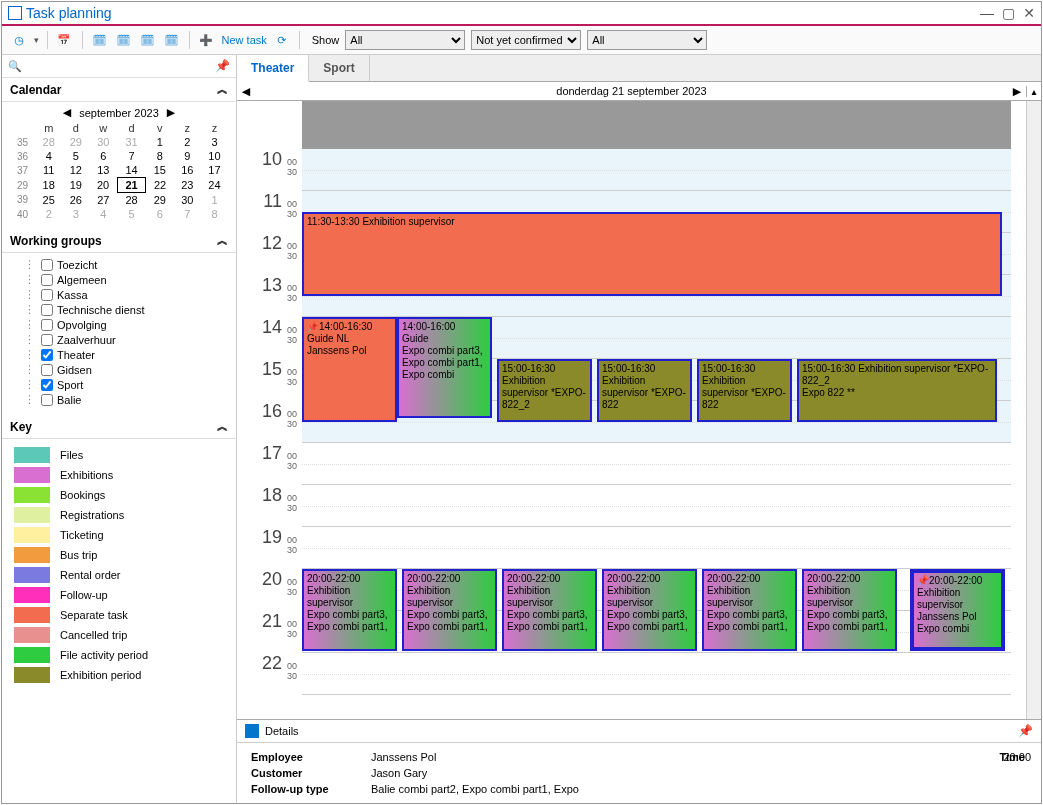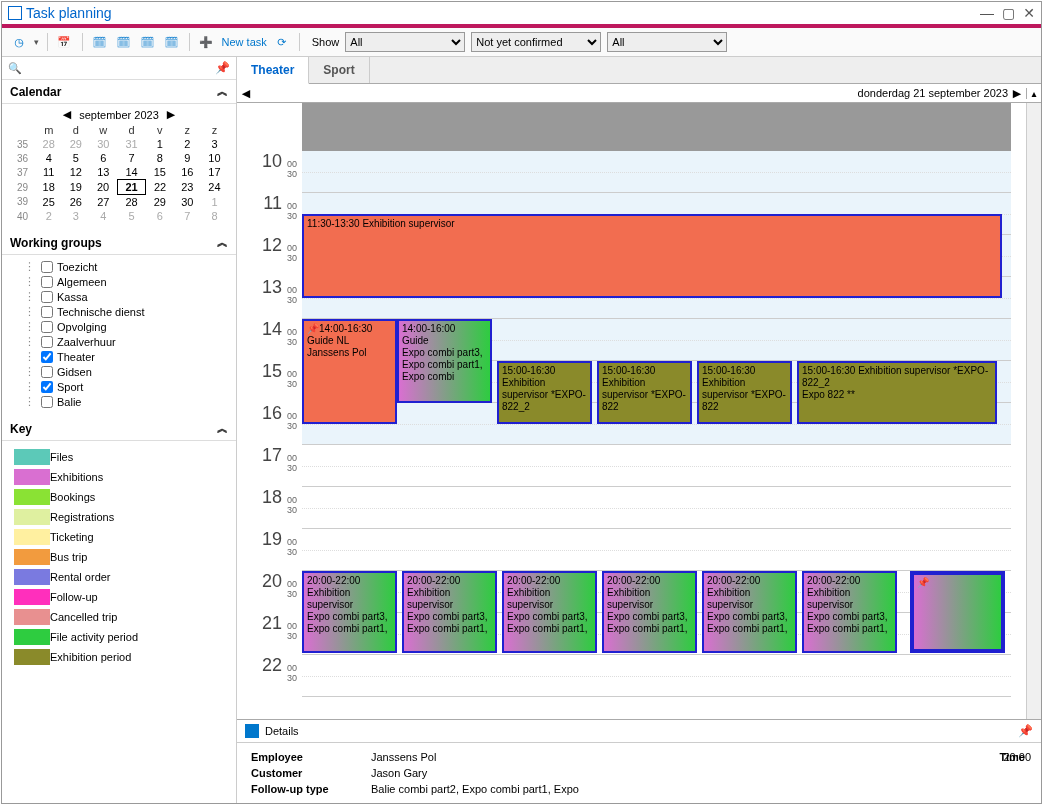--- a/index.html
+++ b/index.html
@@ -1,18 +1,18 @@
 <!DOCTYPE html>
 <html><head>
 <meta charset="utf-8">
 <style>
   * { box-sizing: border-box; margin: 0; padding: 0; }
   body { font-family: Arial, Helvetica, sans-serif; font-size: 11px; color: #000; background: #fff; width: 1043px; height: 805px; overflow: hidden; }
   .window { border: 1px solid #999; width: 1041px; height: 803px; margin: 1px; display: flex; flex-direction: column; }
-  .titlebar { display: flex; align-items: center; padding: 3px 6px; border-bottom: 4px solid #be185d; justify-content: space-between; }
+  .titlebar { display: flex; align-items: center; padding: 3px 6px; border-bottom: 2px solid #be185d; justify-content: space-between; }
   .titlebar .title { color: #0066cc; font-size: 14px; margin-left: 4px; flex: 1; }
   .titlebar .win-icon { width: 14px; height: 14px; border: 1px solid #0066cc; }
   .win-controls { display: flex; gap: 8px; color: #555; font-size: 14px; }
   .win-controls span { cursor: pointer; }
   .toolbar { display: flex; align-items: center; padding: 4px 8px; gap: 6px; border-bottom: 1px solid #ccc; background: #fafafa; }
   .tb-icon { width: 18px; height: 18px; display: inline-flex; align-items: center; justify-content: center; color: #0077cc; cursor: pointer; }
   .tb-sep { width: 1px; height: 18px; background: #ccc; margin: 0 2px; }
   .new-task { color: #0077cc; cursor: pointer; }
   .toolbar select { font-size: 11px; border: 1px solid #999; background: #eee; height: 20px; }
   .body { display: flex; flex: 1; overflow: hidden; }
@@ -29,29 +29,29 @@
   .cal-table th { font-weight: normal; color: #333; padding: 1px; }
   .cal-table td { padding: 1px 2px; cursor: pointer; }
   .cal-table td.out { color: #aaa; }
   .cal-table td.today { border: 1px solid #000; font-weight: bold; }
   .cal-table td.wk { color: #888; font-size: 10px; }
   .wg-list { padding: 4px 8px 8px; }
   .wg-item { display: flex; align-items: center; gap: 4px; padding: 1px 0 1px 14px; }
   .wg-item input { width: 12px; height: 12px; }
   .wg-item .dots { color: #888; margin-right: 2px; }
   .key-list { padding: 6px 8px; }
-  .key-row { display: flex; align-items: center; gap: 0; padding: 2px 4px; }
+  .key-row { display: flex; align-items: center; gap: 10px; padding: 2px 4px; }
   .key-swatch { width: 36px; height: 16px; }
   .main { flex: 1; display: flex; flex-direction: column; overflow: hidden; }
   .tabs { display: flex; background: #eee; border-bottom: 1px solid #aaa; }
   .tab { padding: 6px 14px; font-size: 12px; border-right: 1px solid #ccc; cursor: pointer; font-weight: bold; color: #555; background: #eee; }
   .tab.active { background: #fff; color: #0066cc; border-bottom: 1px solid #fff; margin-bottom: -1px; }
   .date-nav { display: flex; align-items: center; border-bottom: 1px solid #aaa; background: #fff; }
   .date-nav .arrow { width: 18px; text-align: center; cursor: pointer; font-size: 11px; }
-  .date-nav .date-label { flex: 1; text-align: right; padding: 3px 0; }
+  .date-nav .date-label { flex: 1; text-align: center; padding: 3px 0; }
   .date-nav .right-ctrl { display: flex; align-items: center; }
   .date-nav .up { width: 15px; text-align: center; border-left: 1px solid #aaa; font-size: 10px; cursor: pointer; }
   .schedule-wrap { flex: 1; overflow: hidden; display: flex; }
   .schedule { flex: 1; overflow: hidden; position: relative; }
   .hour-row { height: 42px; border-bottom: 1px solid #ccc; position: relative; }
   .hour-label { position: absolute; left: -62px; top: 0; width: 58px; display: flex; align-items: baseline; justify-content: flex-end; gap: 3px; }
   .hour-label .h { font-size: 18px; color: #444; width: 28px; text-align: right; }
   .hour-label .mins { display: flex; flex-direction: column; font-size: 9px; color: #666; }
   .allday-band { position: absolute; left: 65px; right: 15px; top: 0; height: 48px; background: #999; }
   .events-layer { position: absolute; left: 65px; right: 15px; top: 48px; height: 600px; }
@@ -93,21 +93,21 @@
     <span class="tb-icon">🗓</span>
     <span class="tb-icon">🗓</span>
     <span class="tb-icon">🗓</span>
     <span class="tb-sep"></span>
     <span class="tb-icon" style="color:#0a8">➕</span>
     <span class="new-task">New task</span>
     <span class="tb-icon">⟳</span>
     <span class="tb-sep"></span>
     <span style="margin-left:4px">Show</span>
     <select style="width:120px"><option>All</option></select>
-    <select style="width:130px"><option>Not yet confirmed</option></select>
+    <select style="width:110px"><option>Not yet confirmed</option></select>
     <select style="width:120px"><option>All</option></select>
   </div>
 
   <div class="body">
     <div class="sidebar">
       <div class="search-row">
         <span style="color:#0077cc;margin-right:4px">🔍</span>
         <input placeholder="" style="">
         <span class="pin-icon">📌</span>
       </div>
@@ -286,20 +286,24 @@
           </div>
           <div class="key-row">
             <span class="key-swatch" style="background:#7a7ae0"></span>
             <span>Rental order</span>
           </div>
           <div class="key-row">
             <span class="key-swatch" style="background:#ff2fbc"></span>
             <span>Follow-up</span>
           </div>
           <div class="key-row">
+            <span class="key-swatch" style="background:#f26d50"></span>
+            <span>Separate task</span>
+          </div>
+          <div class="key-row">
             <span class="key-swatch" style="background:#e89090"></span>
             <span>Cancelled trip</span>
           </div>
           <div class="key-row">
             <span class="key-swatch" style="background:#2ecc40"></span>
             <span>File activity period</span>
           </div>
           <div class="key-row">
             <span class="key-swatch" style="background:#8a8a2a"></span>
             <span>Exhibition period</span>
@@ -456,41 +460,42 @@
                       <span>30</span>
                     </span>
                   </div>
                 </div>
               </div>
             <div id="events">
                 <div class="ev" style="top:63px;left:0px;width:700px;height:84px;background:#f26d50;border-color:#2020d0;border-width:2px"><span style="white-space:pre-wrap">11:30-13:30 Exhibition supervisor</span></div>
                 <div class="ev" style="top:168px;left:0px;width:95px;height:105px;background:#f26d50;border-color:#2020d0;border-width:2px"><span class="pin">📌</span><span style="padding-left:12px;white-space:pre-wrap">14:00-16:30
 Guide NL
 Janssens Pol</span></div>
-                <div class="ev" style="top:168px;left:95px;width:95px;height:84px;background:linear-gradient(to right,#d96fd1,#2ecc40);border-color:#2020d0;border-width:2px"><span style="white-space:pre-wrap">14:00-16:00
+                <div class="ev" style="top:168px;left:95px;width:95px;height:101px;background:linear-gradient(to right,#d96fd1,#2ecc40);border-color:#2020d0;border-width:2px"><span style="white-space:pre-wrap">14:00-16:00
 Guide
 Expo combi part3, Expo combi part1, Expo combi</span></div>
                 <div class="ev" style="top:210px;left:195px;width:95px;height:63px;background:#8a8a2a;border-color:#2020d0;border-width:2px"><span style="white-space:pre-wrap">15:00-16:30 Exhibition supervisor *EXPO-822_2</span></div>
                 <div class="ev" style="top:210px;left:295px;width:95px;height:63px;background:#8a8a2a;border-color:#2020d0;border-width:2px"><span style="white-space:pre-wrap">15:00-16:30 Exhibition supervisor *EXPO-822</span></div>
                 <div class="ev" style="top:210px;left:395px;width:95px;height:63px;background:#8a8a2a;border-color:#2020d0;border-width:2px"><span style="white-space:pre-wrap">15:00-16:30 Exhibition supervisor *EXPO-822</span></div>
                 <div class="ev" style="top:210px;left:495px;width:200px;height:63px;background:#8a8a2a;border-color:#2020d0;border-width:2px"><span style="white-space:pre-wrap">15:00-16:30 Exhibition supervisor *EXPO-822_2
 Expo 822 **</span></div>
                 <div class="ev" style="top:420px;left:0px;width:95px;height:82px;background:linear-gradient(to right,#d96fd1,#2ecc40);border-color:#2020d0;border-width:2px"><span style="white-space:pre-wrap">20:00-22:00 Exhibition supervisor
 Expo combi part3, Expo combi part1,</span></div>
                 <div class="ev" style="top:420px;left:100px;width:95px;height:82px;background:linear-gradient(to right,#d96fd1,#2ecc40);border-color:#2020d0;border-width:2px"><span style="white-space:pre-wrap">20:00-22:00 Exhibition supervisor
 Expo combi part3, Expo combi part1,</span></div>
                 <div class="ev" style="top:420px;left:200px;width:95px;height:82px;background:linear-gradient(to right,#d96fd1,#2ecc40);border-color:#2020d0;border-width:2px"><span style="white-space:pre-wrap">20:00-22:00 Exhibition supervisor
 Expo combi part3, Expo combi part1,</span></div>
                 <div class="ev" style="top:420px;left:300px;width:95px;height:82px;background:linear-gradient(to right,#d96fd1,#2ecc40);border-color:#2020d0;border-width:2px"><span style="white-space:pre-wrap">20:00-22:00 Exhibition supervisor
 Expo combi part3, Expo combi part1,</span></div>
                 <div class="ev" style="top:420px;left:400px;width:95px;height:82px;background:linear-gradient(to right,#d96fd1,#2ecc40);border-color:#2020d0;border-width:2px"><span style="white-space:pre-wrap">20:00-22:00 Exhibition supervisor
 Expo combi part3, Expo combi part1,</span></div>
                 <div class="ev" style="top:420px;left:500px;width:95px;height:82px;background:linear-gradient(to right,#d96fd1,#2ecc40);border-color:#2020d0;border-width:2px"><span style="white-space:pre-wrap">20:00-22:00 Exhibition supervisor
 Expo combi part3, Expo combi part1,</span></div>
-                <div class="ev" style="top:420px;left:608px;width:95px;height:82px;background:linear-gradient(to right,#d96fd1,#2ecc40);border-color:#2020d0;border-width:4px"><span class="pin">📌</span></div>
+                <div class="ev" style="top:420px;left:608px;width:95px;height:82px;background:linear-gradient(to right,#d96fd1,#2ecc40);border-color:#2020d0;border-width:4px"><span class="pin">📌</span><span style="padding-left:12px;white-space:pre-wrap">20:00-22:00 Exhibition supervisor Janssens Pol
+Expo combi</span></div>
               </div>
           </div>
         </div>
         <div class="scrollbar"></div>
       </div>
 
       <div class="details-panel">
         <div class="details-hdr">
           <span class="icon"></span>
           <span style="flex:1">Details</span>

